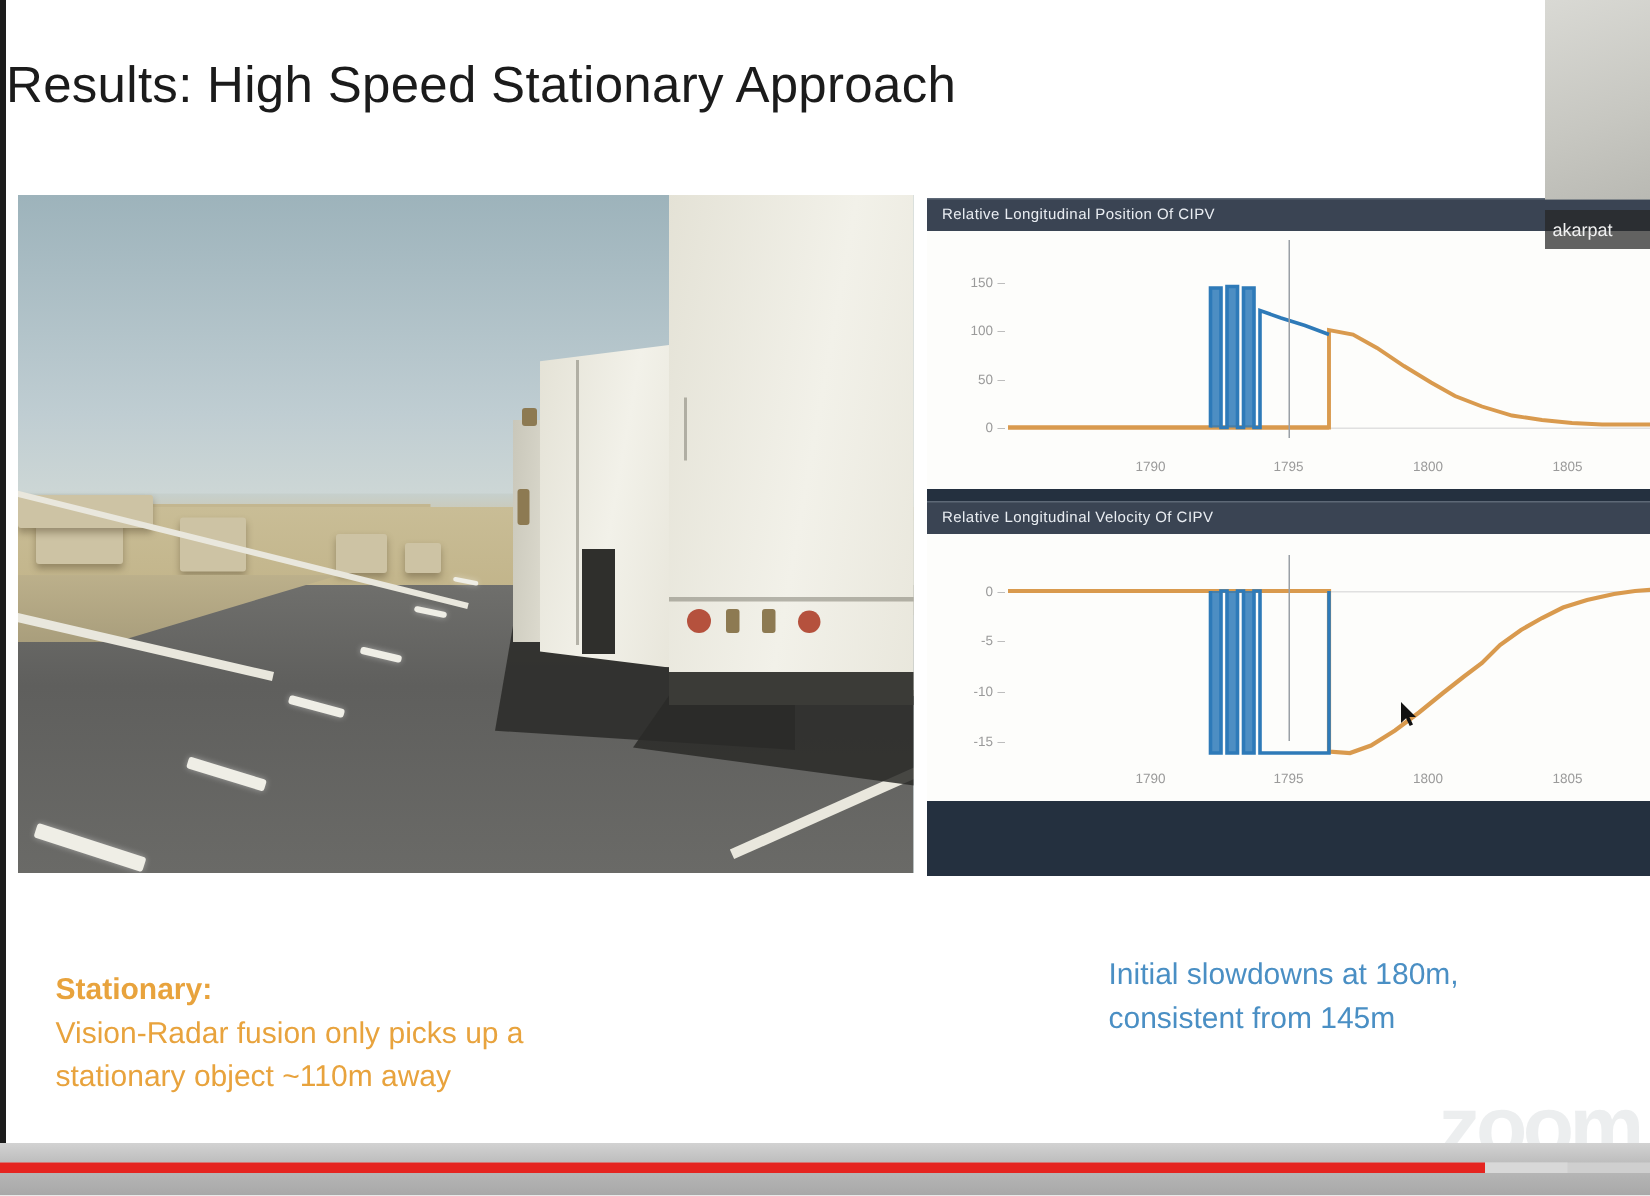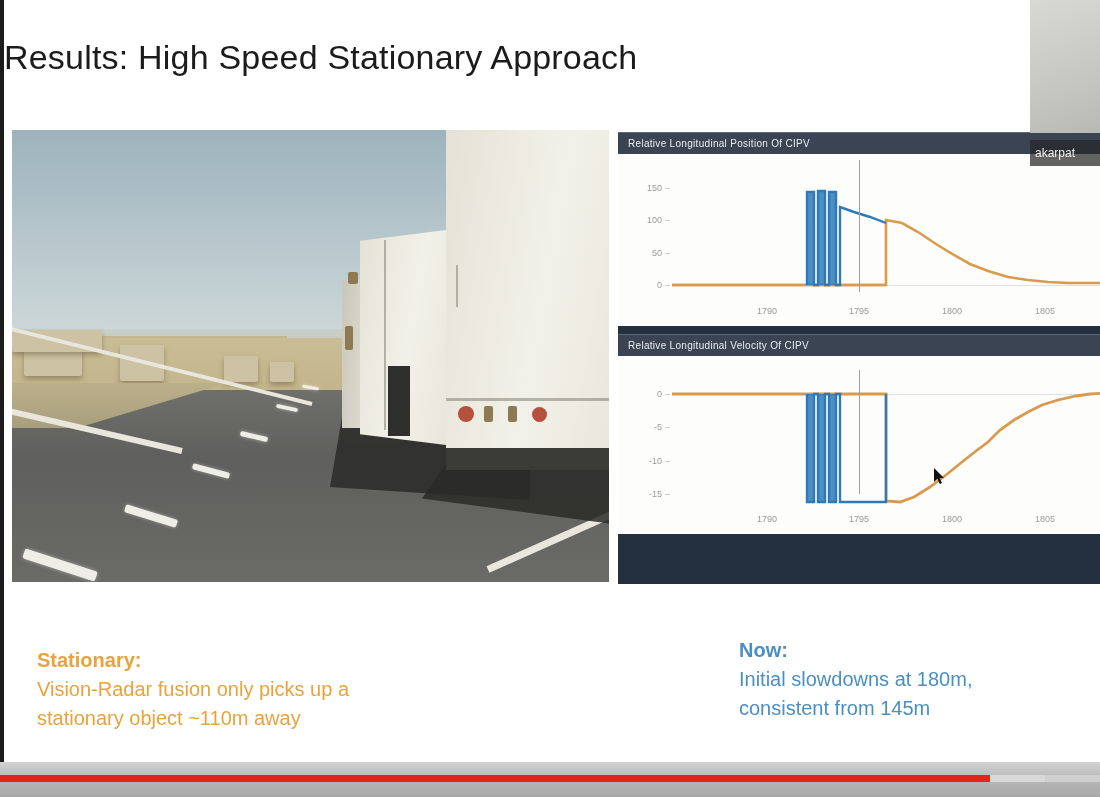--- a/index.html
+++ b/index.html
@@ -208,25 +208,25 @@
       </div>
     </div>
 
     <div id="cap-prev" class="caption" style="color: rgb(232, 163, 61);">
       <span class="cap-head">Stationary:</span>
       <span>Vision-Radar fusion only picks up a</span><br>
       <span>stationary object ~110m away</span>
     </div>
 
     <div id="cap-now" class="caption" style="color: rgb(74, 143, 196);">
-      <span class="cap-head">Now:</span>
       <span>Initial slowdowns at 180m,</span><br>
       <span>consistent from 145m</span>
     </div>
 
+    <div id="zoom-watermark">zoom</div>
   </div>
 
   <div id="webcam">
     <div id="webcam-video"></div>
     <div id="webcam-name">akarpat</div>
   </div>
 
   <svg id="mouse-pointer" viewBox="0 0 12 18" style="left: 934px; top: 468px;">
     <polygon points="0,0 0,14 3.4,10.8 5.8,16 8,15 5.6,10 10,10" fill="#111"></polygon>
   </svg>

